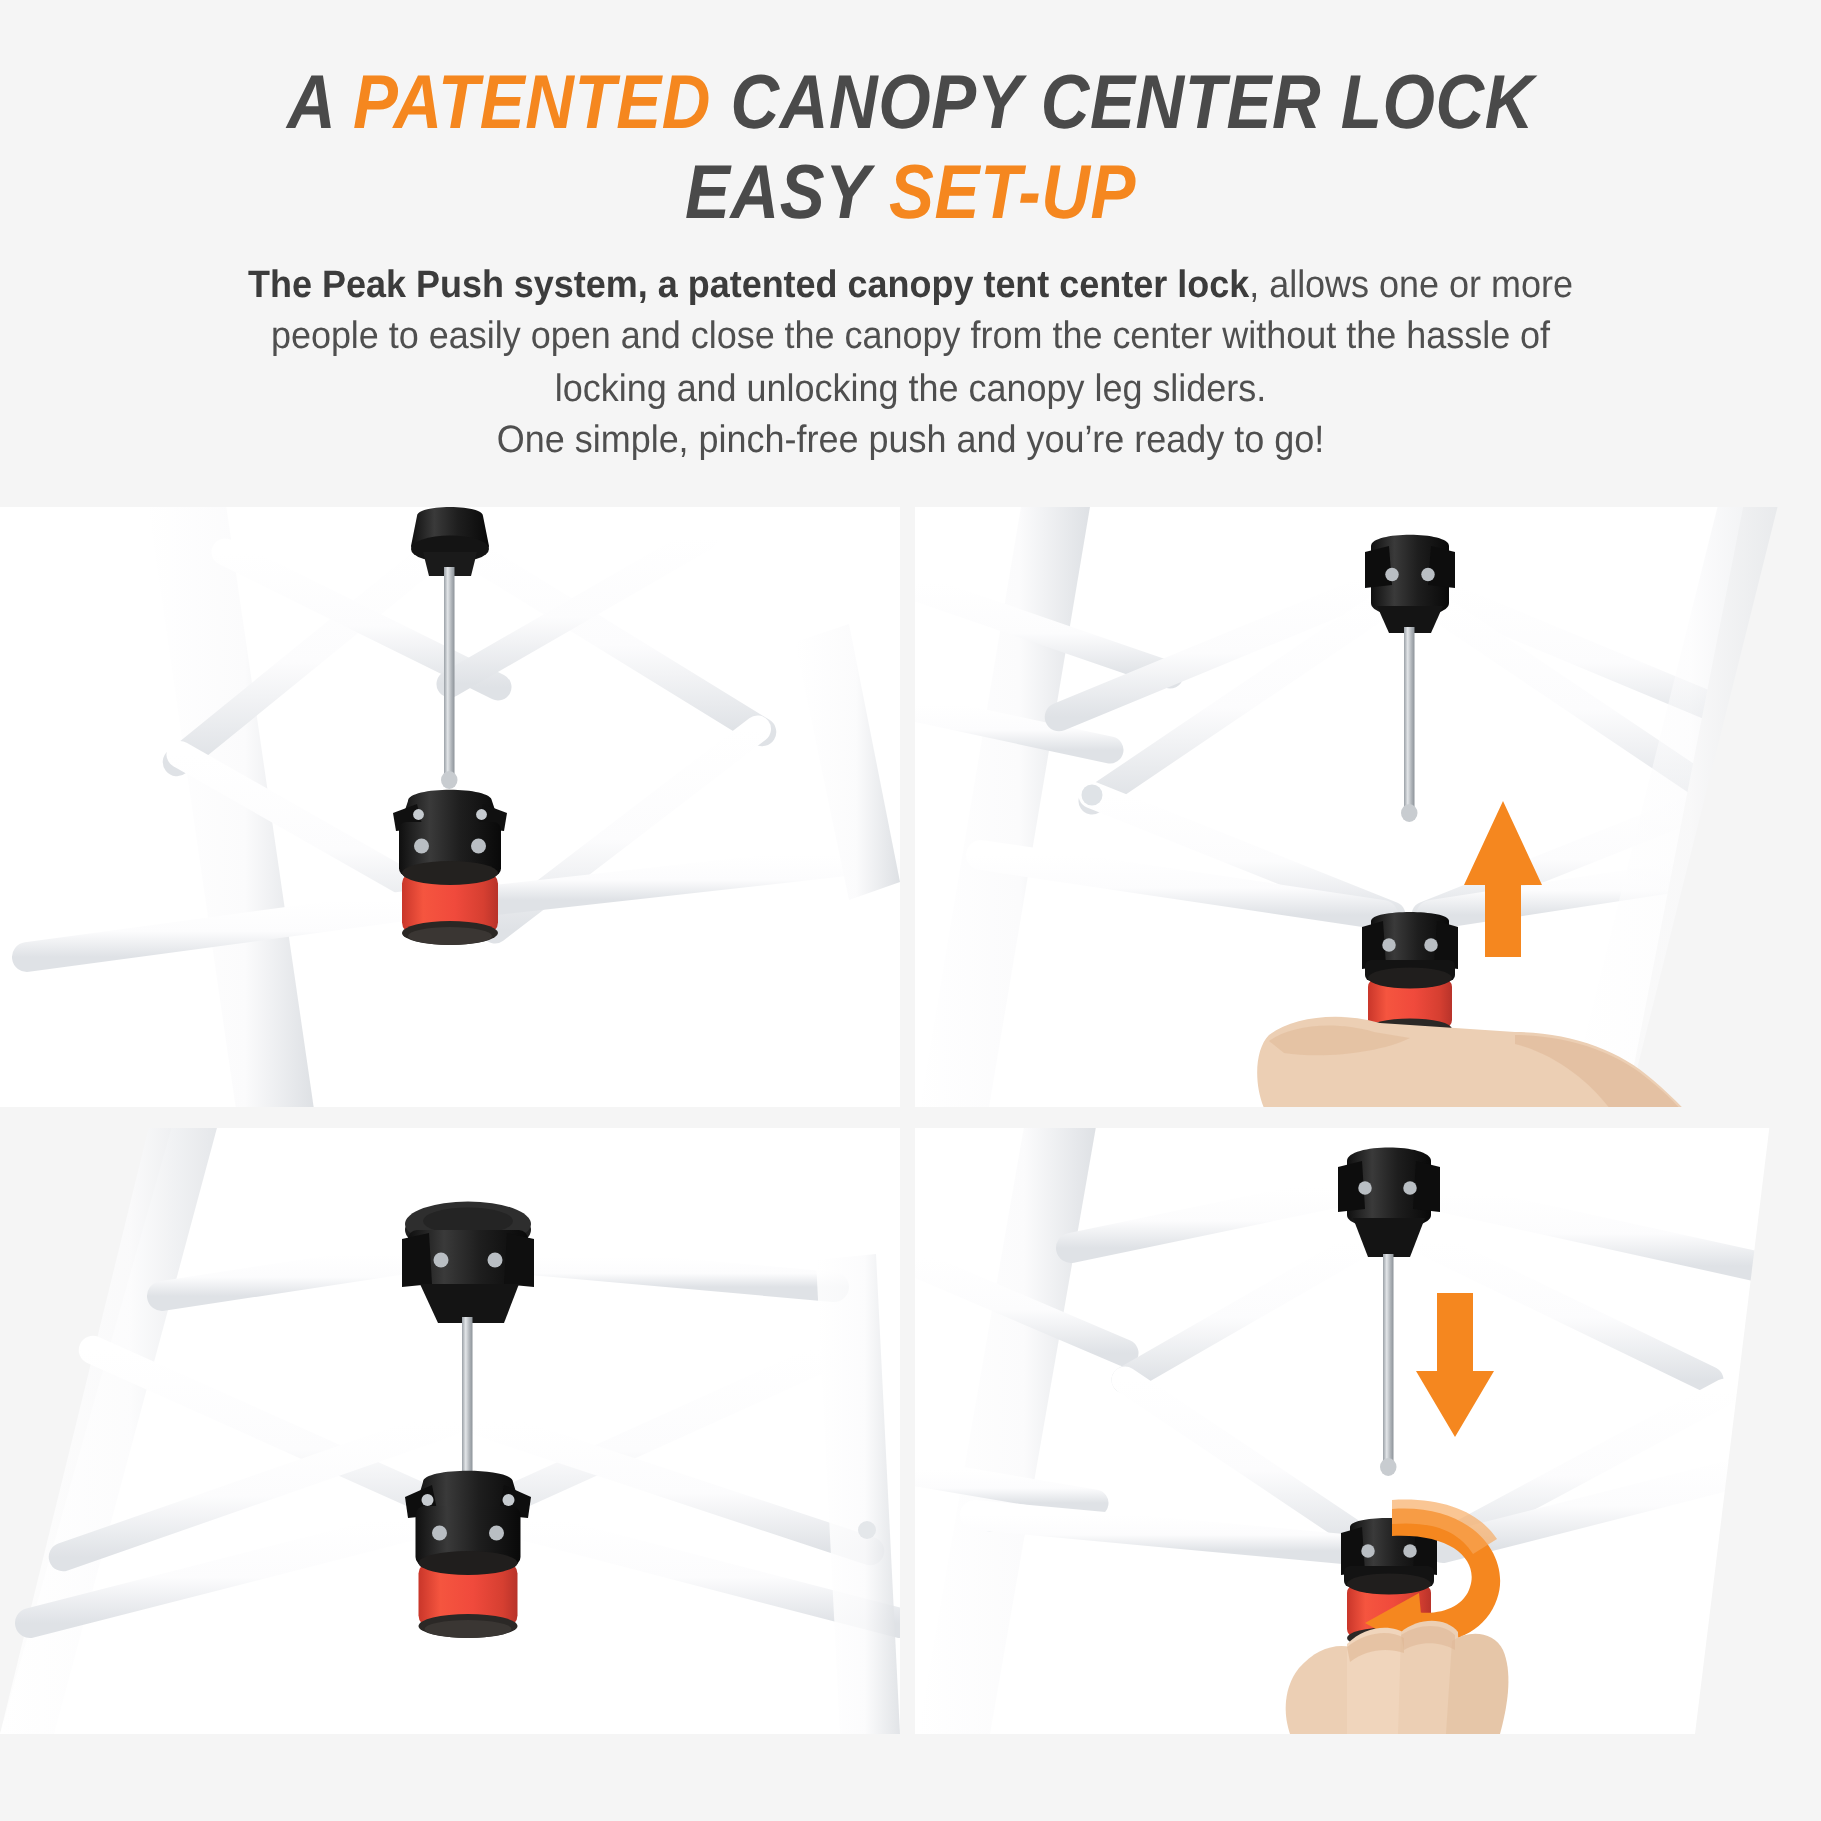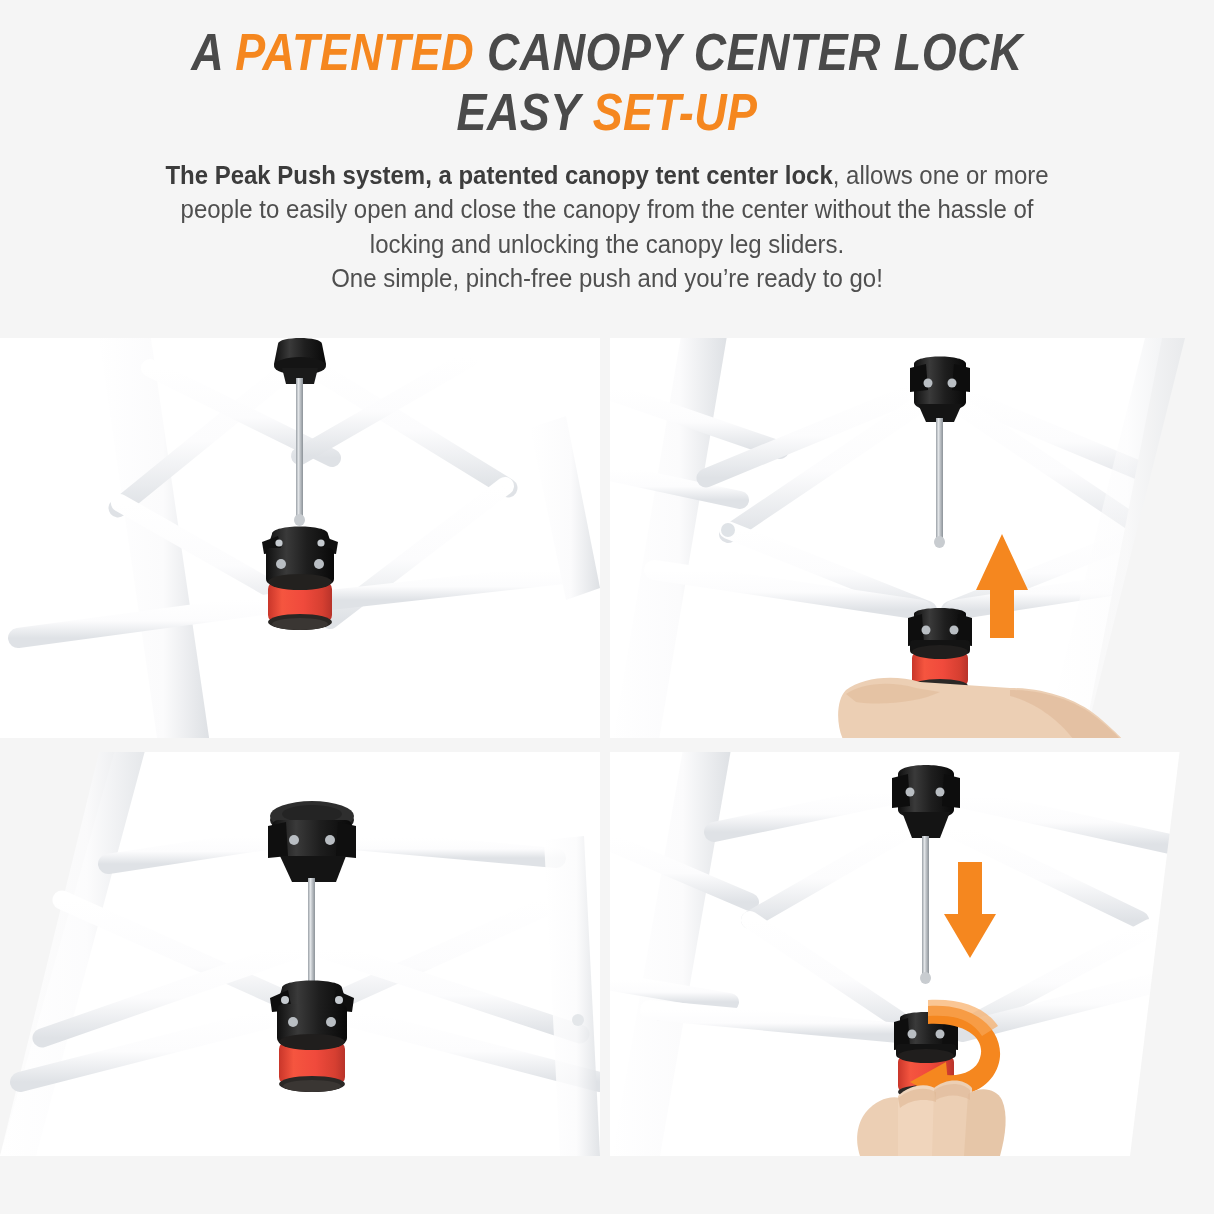--- a/index.html
+++ b/index.html
@@ -7,21 +7,21 @@
     width:1214px;height:1214px;
     background:#f5f5f5;
     font-family:"Liberation Sans","DejaVu Sans",sans-serif;
     overflow:hidden;
   }
   .page{position:relative;width:1214px;height:1214px;background:#f5f5f5;}
 
   
   .headline{
     text-align:center;
-    padding-top:28px;
+    padding-top:43px;
     line-height:0.98;
   }
   .headline .line{
     display:block;
     font-family:"Liberation Sans","DejaVu Sans",sans-serif;
     font-weight:700;
     font-style:italic;
     font-size:51px;
     letter-spacing:0.5px;
     color:#4a4a4a;

